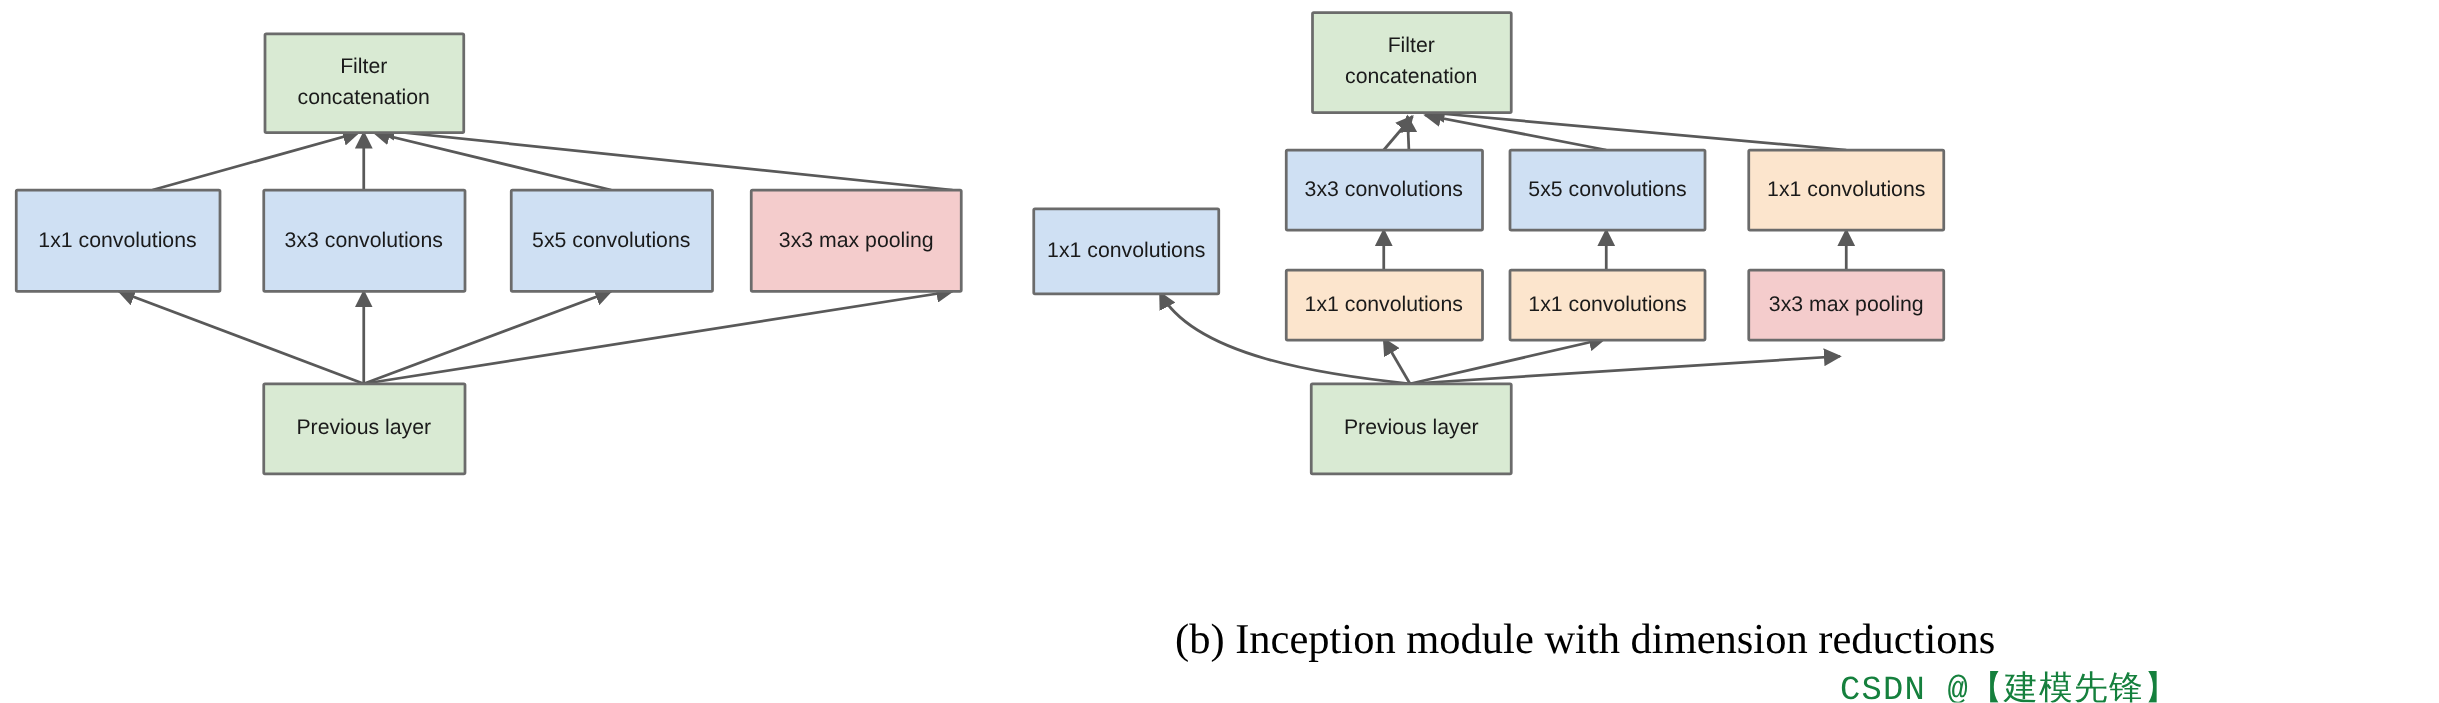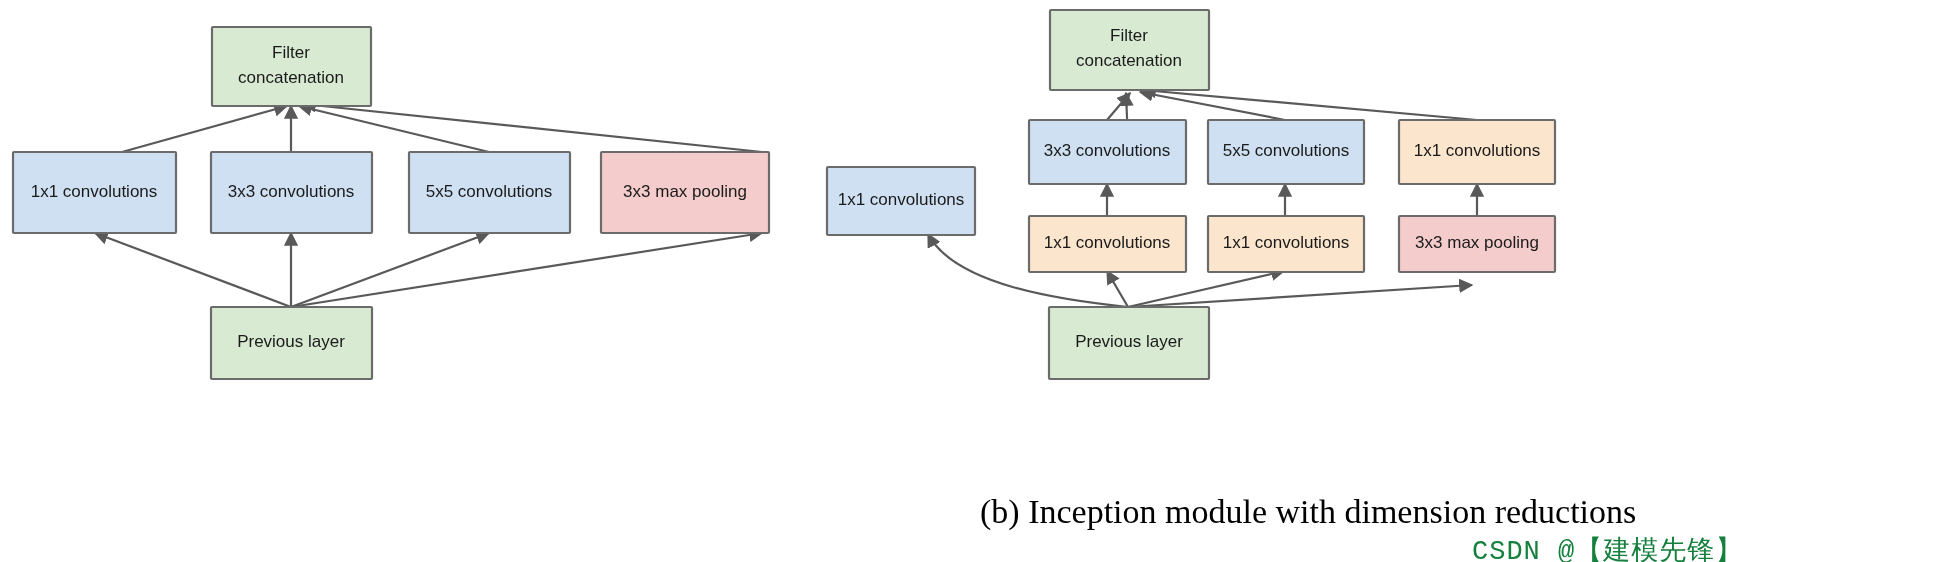--- a/index.html
+++ b/index.html
@@ -47,21 +47,21 @@
     stroke-width: 2.2;
   }
   .caption {
     position: absolute;
     font-family: "Liberation Serif", serif;
     font-size: 34px;
     color: #000000;
     white-space: nowrap;
   }
   #caption-a { left: 118px; top: 493px; }
-  #caption-b { left: 980px; top: 493px; }
+  #caption-b { left: 940px; top: 493px; }
   #watermark {
     position: absolute;
     left: 1472px;
     top: 532px;
     font-family: Liberation Mono, monospace;
     font-size: 27px;
     color: #15803d;
     letter-spacing: 1px;
     white-space: nowrap;
     pointer-events: none;

